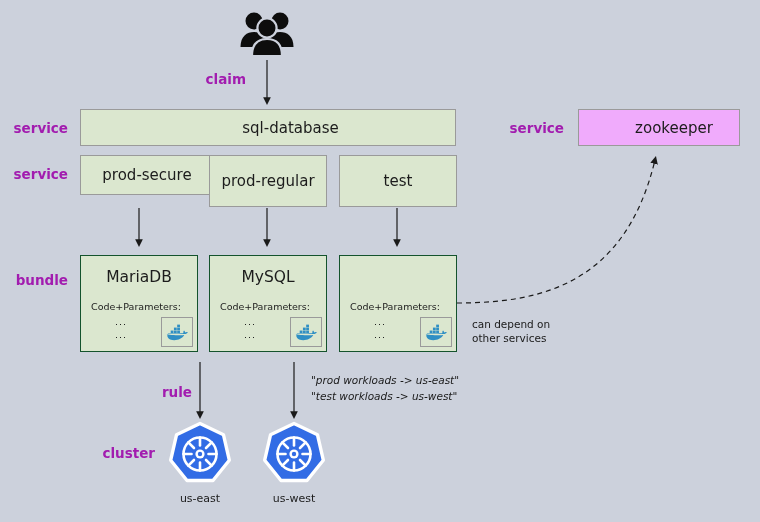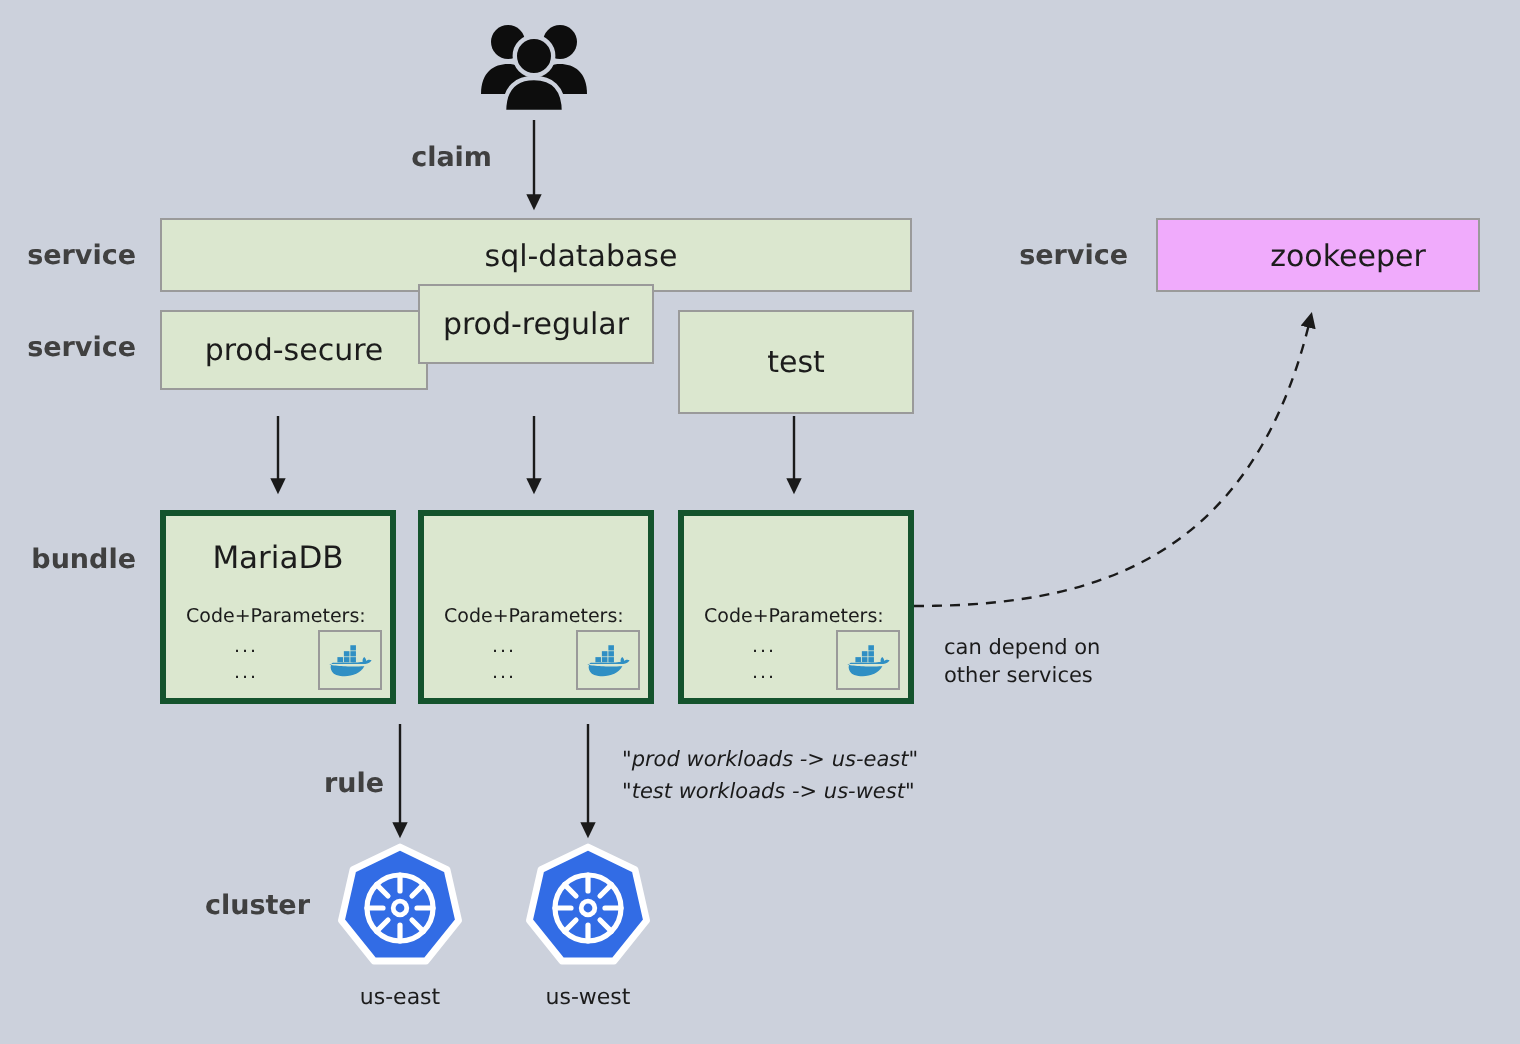--- a/index.html
+++ b/index.html
@@ -19,21 +19,21 @@
     left: 0; top: 0;
     width: 760px;
     height: 522px;
   }
   .abs { position: absolute; }
 
   
   .row-label {
     font-weight: bold;
     font-size: 13.5px;
-    color: #404040;
+    color: #a21caf;
     text-align: right;
     white-space: nowrap;
   }
 
   
   .box {
     box-sizing: border-box;
     border: 1px solid #9a9a9a;
     background: #dbe7cf;
     display: flex;
@@ -50,21 +50,21 @@
   }
   .box-zookeeper {
     background: #f0abfc;
     font-size: 15px;
     padding-left: 30px;
   }
 
   
   .bundle {
     box-sizing: border-box;
-    border: 3px solid #14532d;
+    border: 1px solid #14532d;
     background: #dbe7cf;
     position: absolute;
   }
   .bundle-title {
     position: absolute;
     left: 0; right: 0;
     top: 12px;
     text-align: center;
     font-size: 15.5px;
     color: #1c1c1c;
@@ -179,21 +179,21 @@
   <span>sql-database</span>
 </div>
 
 <div class="abs box box-zookeeper" style="left:578px; top:109px; width:162px; height:37px;">
   <span>zookeeper</span>
 </div>
 
 <div class="abs box box-context" style="left:80px; top:155px; width:134px; height:40px;">
   <span>prod-secure</span>
 </div>
-<div class="abs box box-context" style="left:209px; top:142px; width:118px; height:40px;">
+<div class="abs box box-context" style="left:209px; top:155px; width:118px; height:52px;">
   <span>prod-regular</span>
 </div>
 <div class="abs box box-context" style="left:339px; top:155px; width:118px; height:52px;">
   <span>test</span>
 </div>
 
 <div class="bundle" style="left:80px; top:255px; width:118px; height:97px;">
   <div class="bundle-title">MariaDB</div>
   <div class="bundle-codelabel">Code+Parameters:</div>
   <div class="bundle-dots d1">...</div>
@@ -207,20 +207,21 @@
         <rect x="9.6" y="5.1" width="3.1" height="2.9"></rect>
         <rect x="13.2" y="5.1" width="3.1" height="2.9"></rect>
         <rect x="13.2" y="1.8" width="3.1" height="2.9"></rect>
         <path d="M1.5,12.2 C1.5,12.2 19,12.2 21.5,12.2 C23,12.2 24.6,11.2 25,10.2 C24,9.6 22.6,9.9 22.1,10.5 C21.9,9.2 20.9,8.3 20.9,8.3 C20.9,8.3 19.6,9.3 20.1,11 C18.5,11.6 6,11.6 3,11.6 C1.4,13.9 2.4,17.2 5.4,18.3 C10.6,20.2 18.5,18.6 21,13.4 C19.2,13.9 2.6,13.6 1.5,12.2 Z"></path>
       </g>
     </svg>
   </div>
 </div>
 
 <div class="bundle" style="left:209px; top:255px; width:118px; height:97px;">
+  <div class="bundle-title">MySQL</div>
   <div class="bundle-codelabel">Code+Parameters:</div>
   <div class="bundle-dots d1">...</div>
   <div class="bundle-dots d2">...</div>
   <div class="docker-slot">
     <svg viewBox="0 0 26 20" width="24" height="18">
       <g fill="#2f8fc4">
         <rect x="6" y="8.4" width="3.1" height="2.9"></rect>
         <rect x="9.6" y="8.4" width="3.1" height="2.9"></rect>
         <rect x="13.2" y="8.4" width="3.1" height="2.9"></rect>
         <rect x="9.6" y="5.1" width="3.1" height="2.9"></rect>

